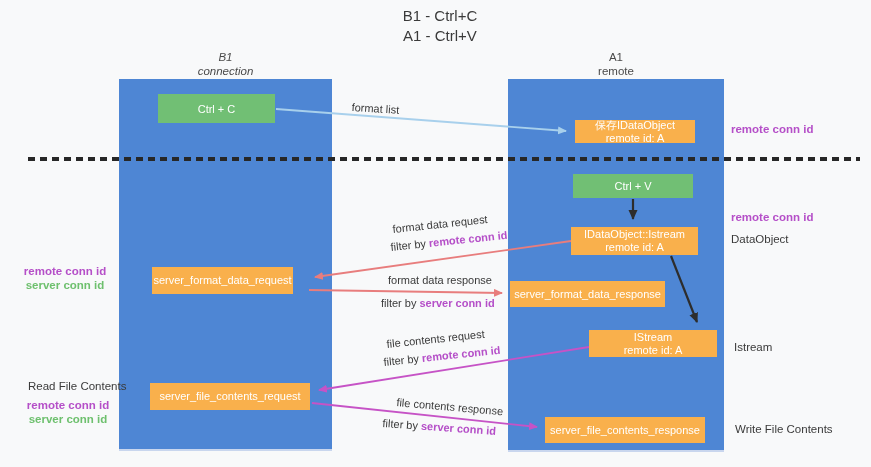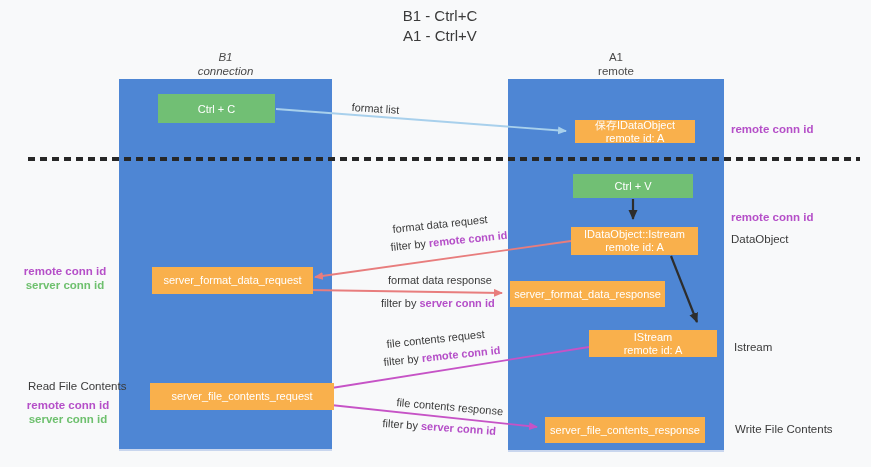--- a/index.html
+++ b/index.html
@@ -82,24 +82,24 @@
   <line x1="571" y1="241" x2="315" y2="277" stroke="#e87d7d" stroke-width="1.8" marker-end="url(#m-salmon)"></line>
   <line x1="309" y1="290" x2="502" y2="293" stroke="#e87d7d" stroke-width="1.8" marker-end="url(#m-salmon)"></line>
   <line x1="671" y1="256" x2="697" y2="322" stroke="#2d2d2d" stroke-width="2.2" marker-end="url(#m-black)"></line>
   <line x1="589" y1="347" x2="319" y2="390" stroke="#c653c6" stroke-width="1.8" marker-end="url(#m-magenta)"></line>
   <line x1="312" y1="403" x2="537" y2="427" stroke="#c653c6" stroke-width="1.8" marker-end="url(#m-magenta)"></line>
 </svg>
 
 <div class="abs node node-green" style="left:158px;top:94px;width:117px;height:29px;">
   <span>Ctrl + C</span>
 </div>
-<div class="abs node node-orange" style="left:152px;top:267px;width:161px;height:27px;">
+<div class="abs node node-orange" style="left:152px;top:267px;width:141px;height:27px;">
   <span>server_format_data_request</span>
 </div>
-<div class="abs node node-orange" style="left:150px;top:383px;width:184px;height:27px;">
+<div class="abs node node-orange" style="left:150px;top:383px;width:160px;height:27px;">
   <span>server_file_contents_request</span>
 </div>
 
 <div class="abs node node-orange" style="left:575px;top:120px;width:120px;height:23px;">
   <span>保存IDataObject</span>
   <span>remote id: A</span>
 </div>
 <div class="abs node node-green" style="left:573px;top:174px;width:120px;height:24px;">
   <span>Ctrl + V</span>
 </div>

